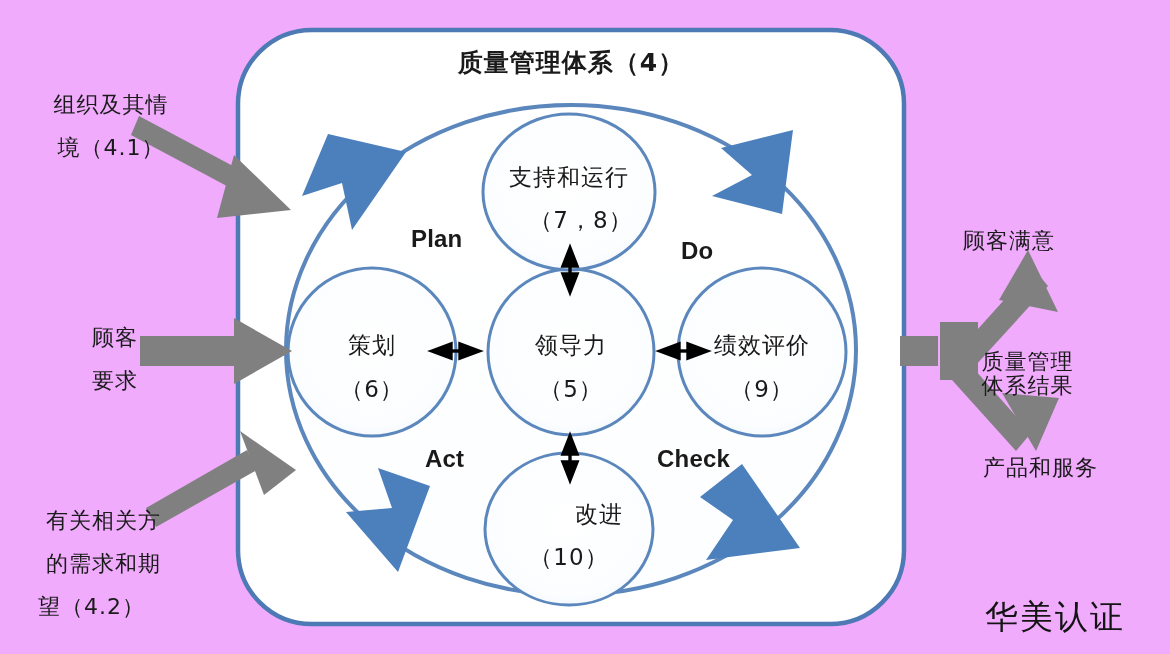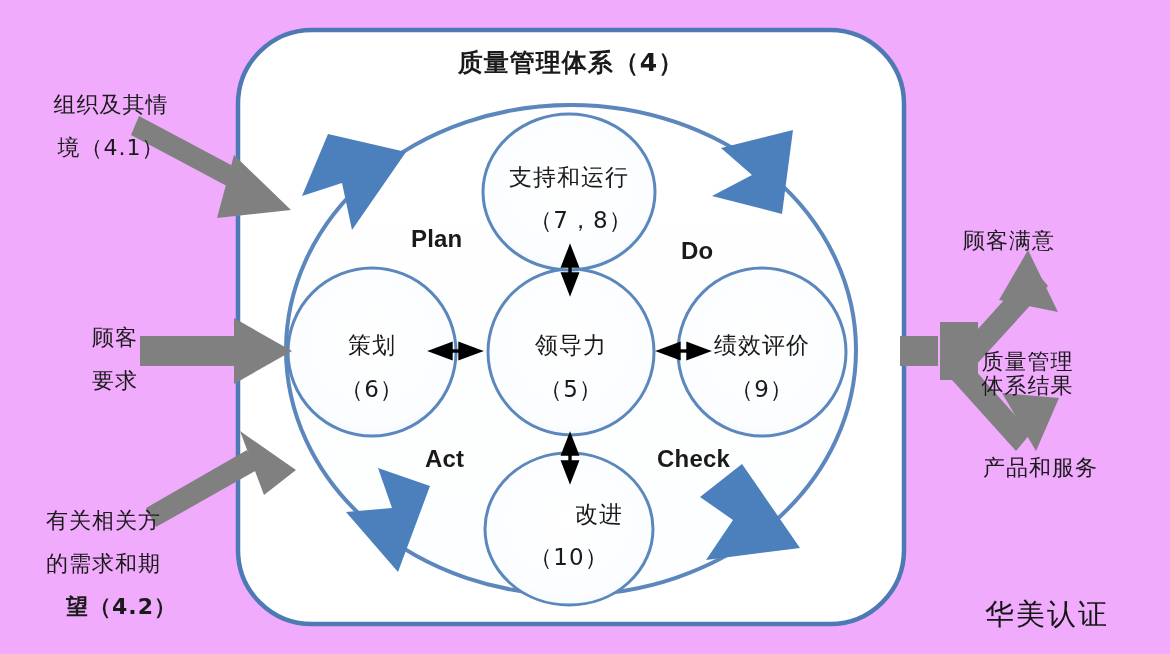--- a/index.html
+++ b/index.html
@@ -52,21 +52,21 @@
     font-weight: bold;
     font-family: "Liberation Sans", sans-serif;
     letter-spacing: 0.2px;
   }
   .side-txt {
     font-size: 22px;
     text-align: center;
     letter-spacing: 1px;
   }
   .watermark-txt {
-    font-size: 29px;
+    font-size: 33px;
     color: #141414;
     letter-spacing: 2px;
   }
 </style>
 </head>
 <body>
 
 <div id="stage">
 
   <svg class="layer" viewBox="0 0 1170 654">
@@ -170,21 +170,21 @@
   <div class="txt pdca-txt" style="left:657px; top:444px;">Check</div>
 
   <div class="txt side-txt cn" style="left:36px; top:92px; width:150px;">组织及其情</div>
   <div class="txt side-txt cn" style="left:36px; top:135px; width:150px;text-align:center;">境（4.1）</div>
 
   <div class="txt side-txt cn" style="left:65px; top:325px; width:100px;">顾客</div>
   <div class="txt side-txt cn" style="left:65px; top:368px; width:100px;">要求</div>
 
   <div class="txt side-txt cn" style="left:26px; top:508px; width:155px;">有关相关方</div>
   <div class="txt side-txt cn" style="left:26px; top:551px; width:155px;">的需求和期</div>
-  <div class="txt side-txt cn" style="left:44px; top:594px; width:155px;font-weight:bold;">望（4.2）</div>
+  <div class="txt side-txt cn" style="left:14px; top:594px; width:155px;">望（4.2）</div>
 
   <div class="txt side-txt cn" style="left:944px; top:228px; width:130px;">顾客满意</div>
 
   <div class="txt side-txt cn" style="left:965px; top:330px; width:125px;margin-top:19px;">质量管理</div>
   <div class="txt side-txt cn" style="left:963px; top:455px; width:155px;">产品和服务</div>
 
   <div class="txt side-txt cn" style="left:965px; top:373px; width:125px;">体系结果</div>
 
   <div class="txt watermark-txt cn" style="left:985px; top:597px;">华美认证</div>
 

